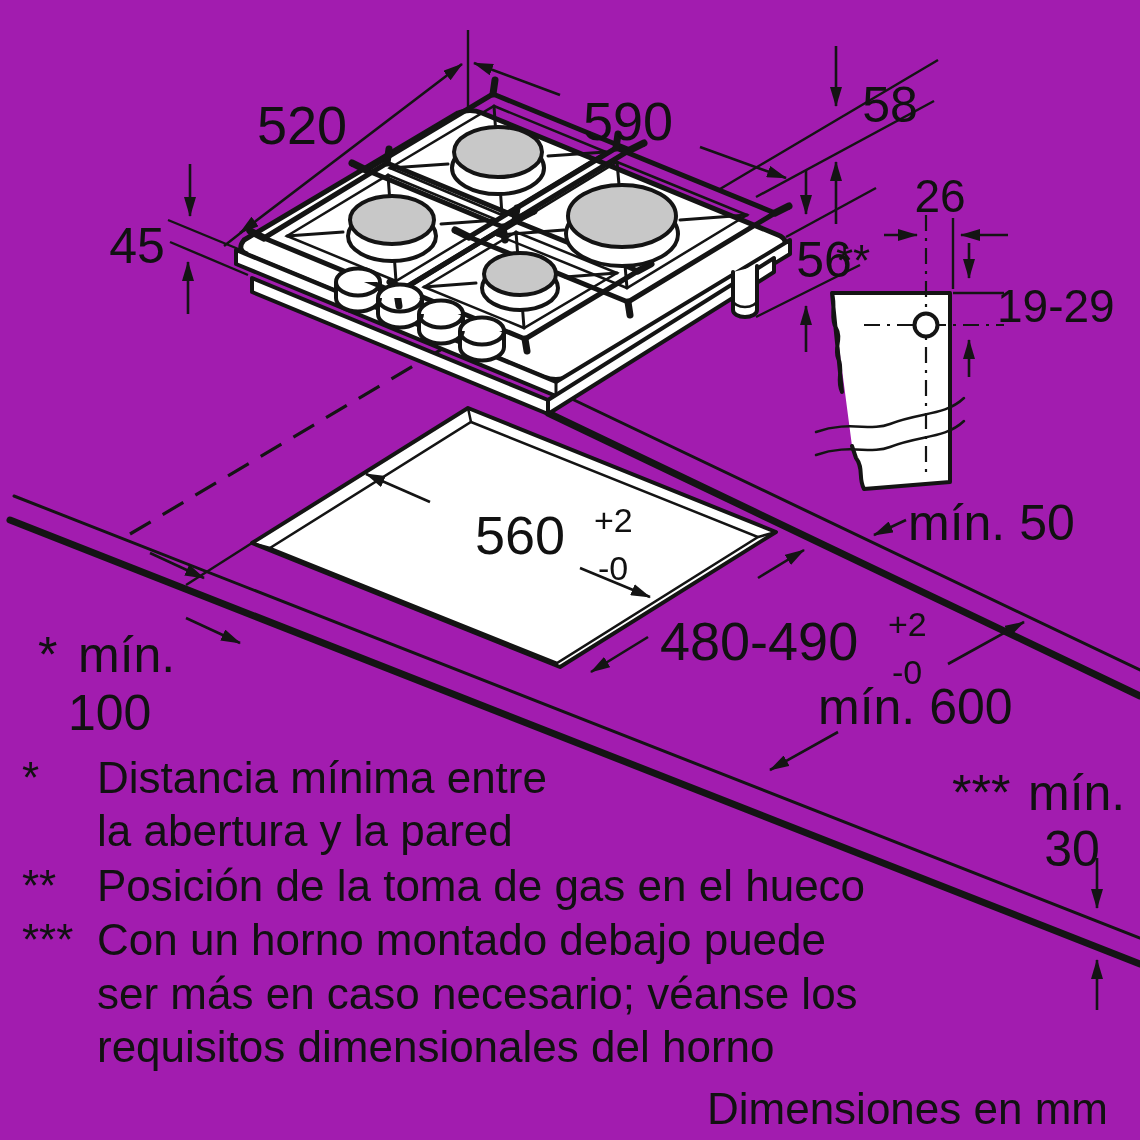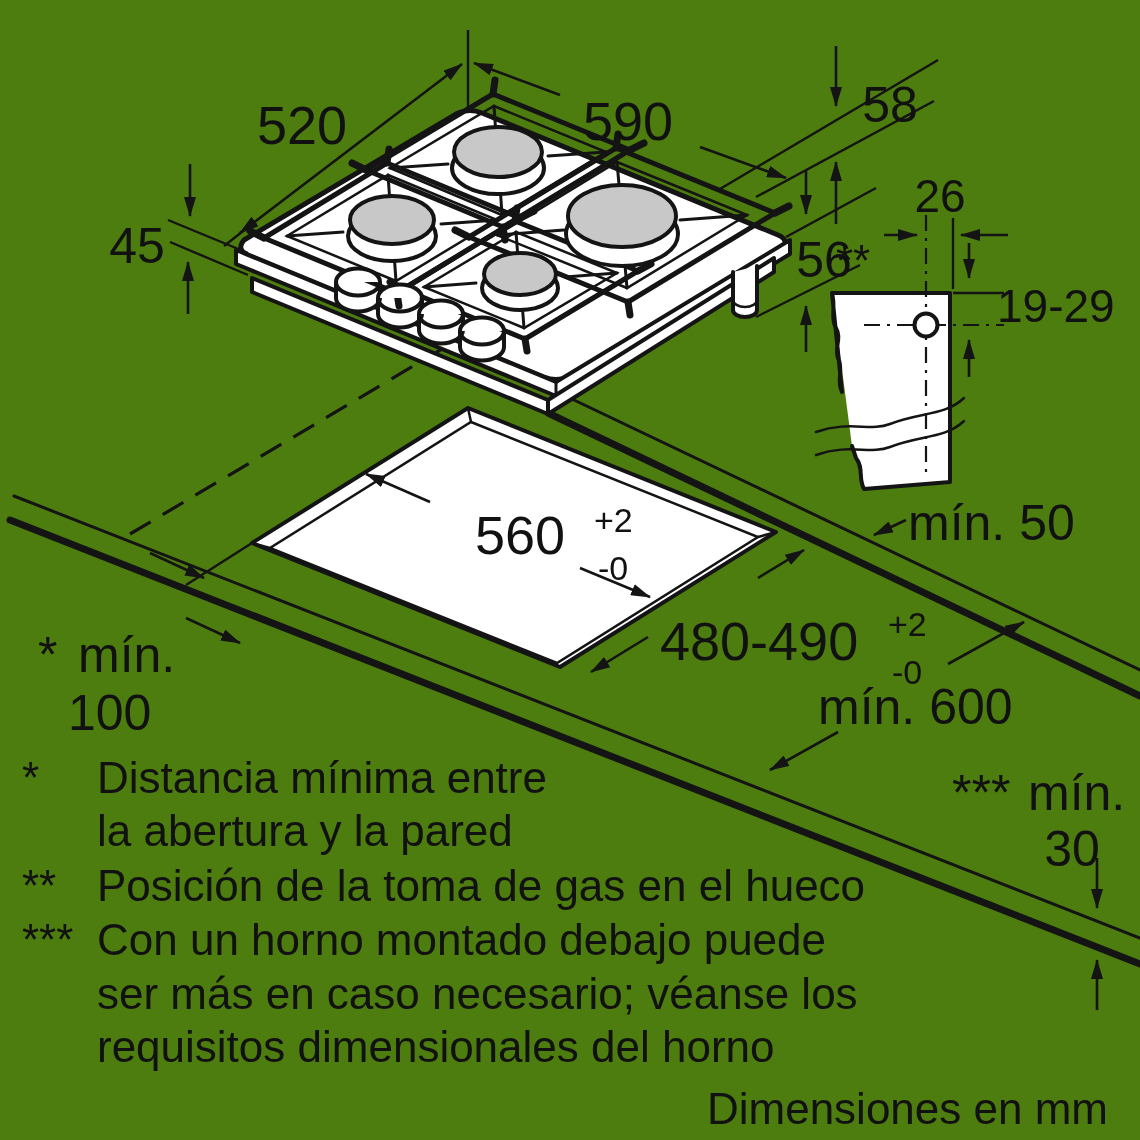--- a/index.html
+++ b/index.html
@@ -1,16 +1,16 @@
 <!DOCTYPE html>
 <html><head>
 <meta charset="utf-8">
 <style>
   html,body{margin:0;padding:0;background:#fff;}
-  .stage{position:relative;width:1140px;height:1140px;background:#4d7c0f;overflow:hidden;}
+  .stage{position:relative;width:1140px;height:1140px;background:#a21caf;overflow:hidden;}
   svg{display:block;}
   .t{font-family:"Liberation Sans","DejaVu Sans",sans-serif;fill:#111;}
   .t54{font-size:54px;}
   .t50{font-size:50px;}
   .t46{font-size:46px;}
   .t44{font-size:44px;}
   .t34{font-size:34px;}
   .mid{text-anchor:middle;}
   .end{text-anchor:end;}
   .o{stroke:#141414;fill:none;}

